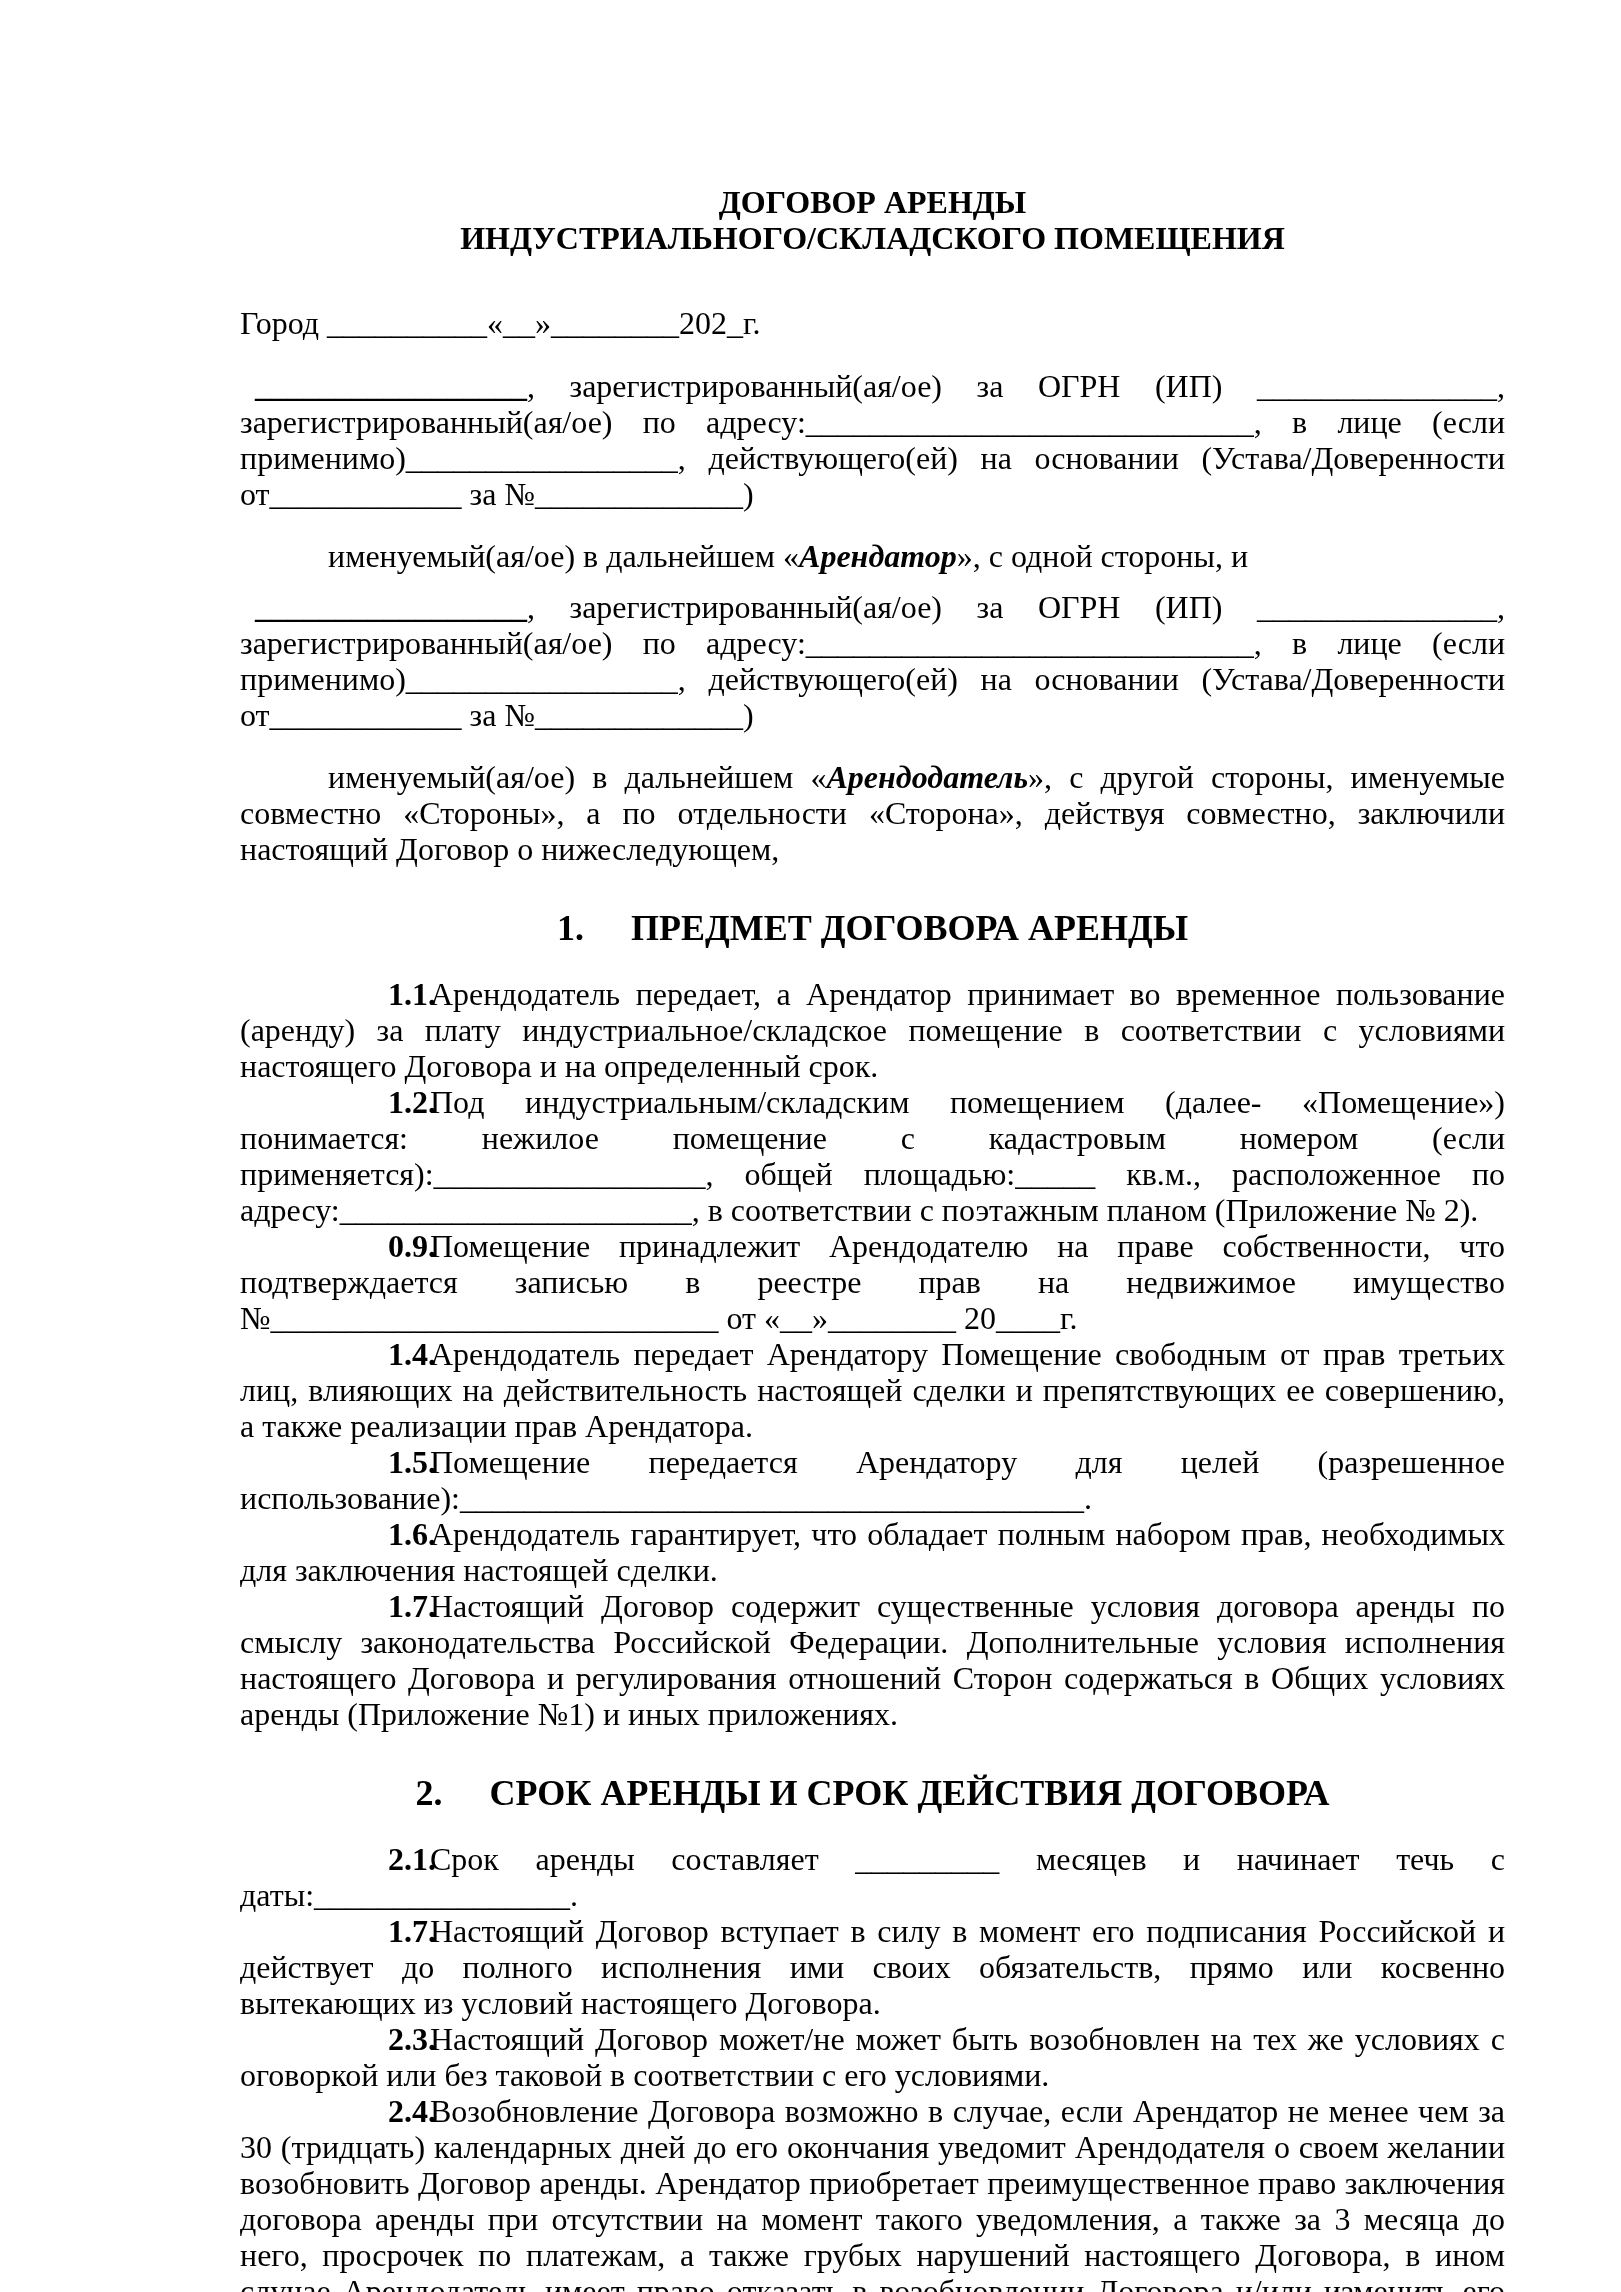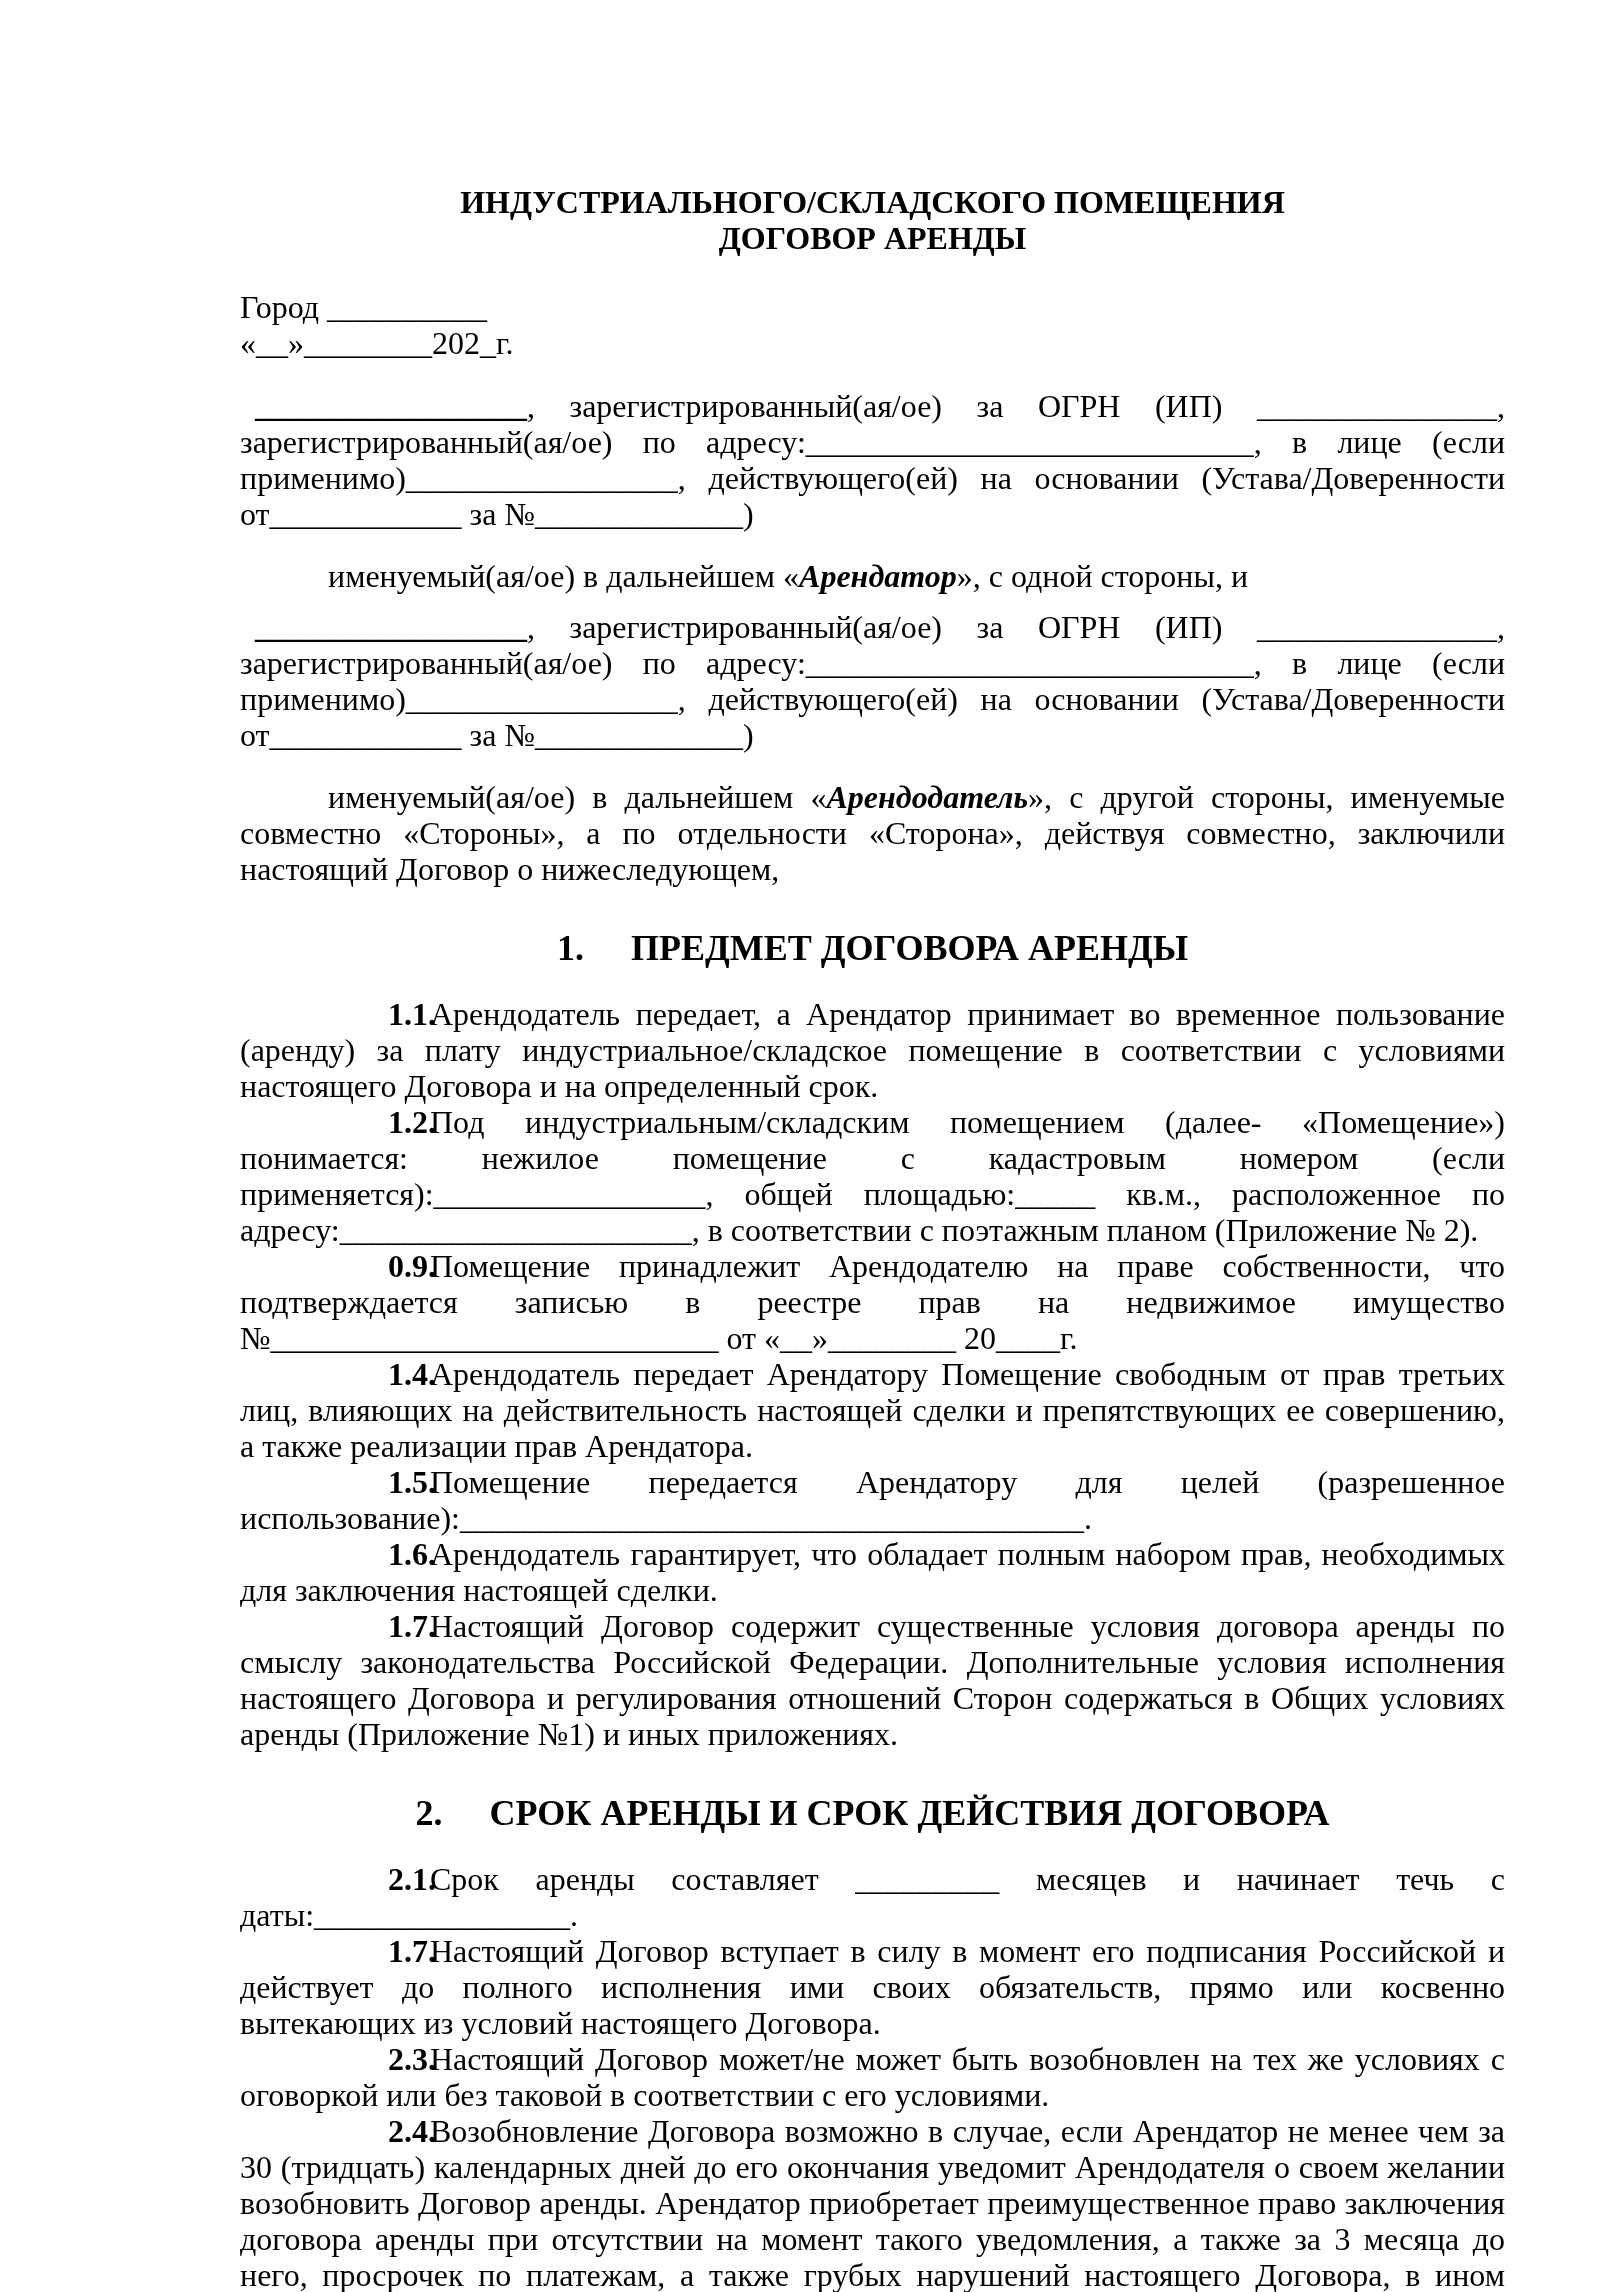--- a/index.html
+++ b/index.html
@@ -7,40 +7,40 @@
   .page {
     position:relative;
     width:1621px; height:2293px;
     background:#ffffff; color:#000000;
     font-family:"Liberation Serif","DejaVu Serif",serif;
     font-size:32px; line-height:36px;
     padding:184px 116px 0 240px;
     overflow:hidden;
   }
   .doc-title { text-align:center; font-weight:bold; }
-  .city-row { display:flex; justify-content:space-between; margin-top:33px; white-space:nowrap;flex-direction:column; }
+  .city-row { display:flex; justify-content:flex-start; margin-top:49px; white-space:nowrap; }
   .para { text-align:justify; }
   .party-1 { margin-top:27.4px; }
   .party-2 { margin-top:14.7px; }
   .named { margin-top:26px; text-indent:88px; }
   .bold { font-weight:bold;margin-left:15px; }
   .bi { font-weight:bold; font-style:italic; }
   .sec-heading { font-weight:bold; text-align:center; margin:43px 0 30px 0; font-size:36px; line-height:36px; }
   .sec-num { margin-right:47px; }
   .item { text-indent:74px; text-align:justify; }
   .item-num { display:inline-block; width:116px; font-weight:bold; }
 </style>
 </head>
 <body>
 
 <div class="page">
 
   <div class="doc-title">
+    <div>ДОГОВОР АРЕНДЫ</div>
     <div>ИНДУСТРИАЛЬНОГО/СКЛАДСКОГО ПОМЕЩЕНИЯ</div>
-    <div>ДОГОВОР АРЕНДЫ</div>
   </div>
 
   <div class="city-row">
     <span>Город __________</span>
     <span>«__»________202_г.</span>
   </div>
 
   <p class="para party-1"><span class="bold">_________________</span><span>, зарегистрированный(ая/ое) за ОГРН (ИП) _______________, зарегистрированный(ая/ое) по адресу:____________________________, в лице (если применимо)_________________, действующего(ей) на основании (Устава/Доверенности от____________ за №_____________)</span></p>
 
   <p class="para named"><span>именуемый(ая/ое) в дальнейшем «</span><span class="bi">Арендатор</span><span>», с одной стороны, и</span></p>

